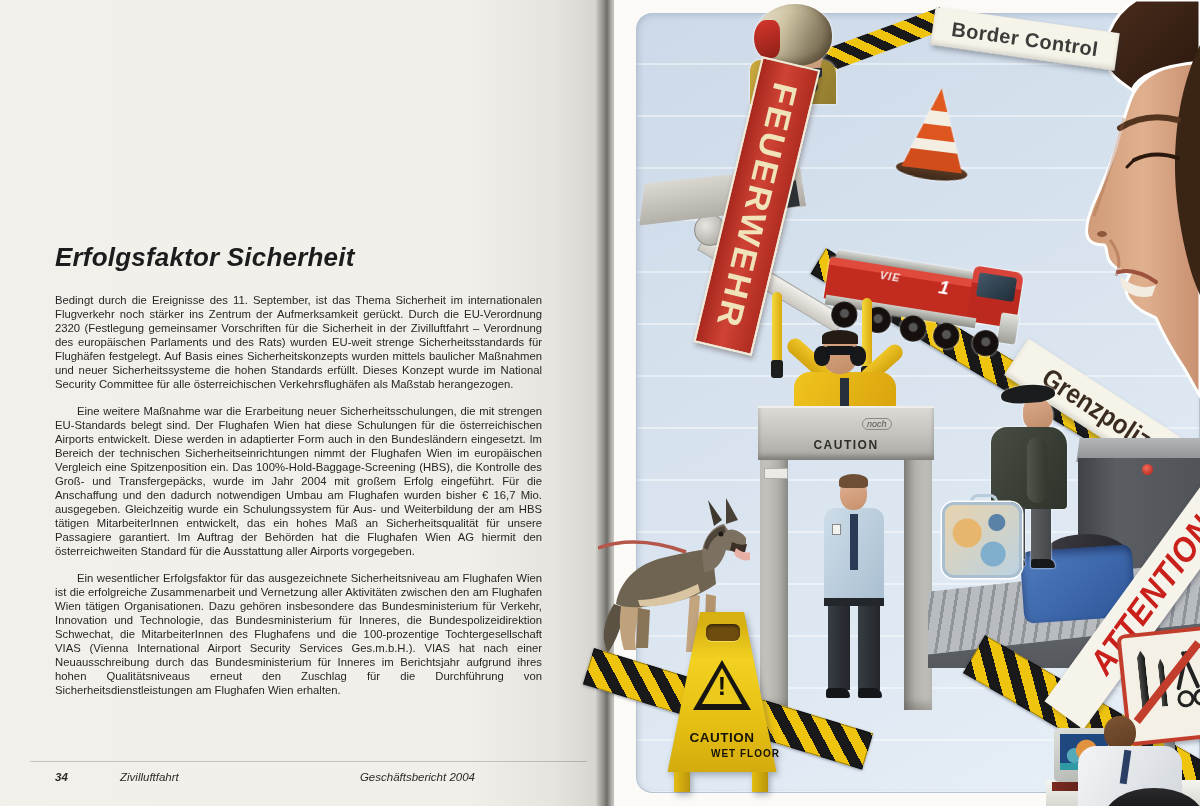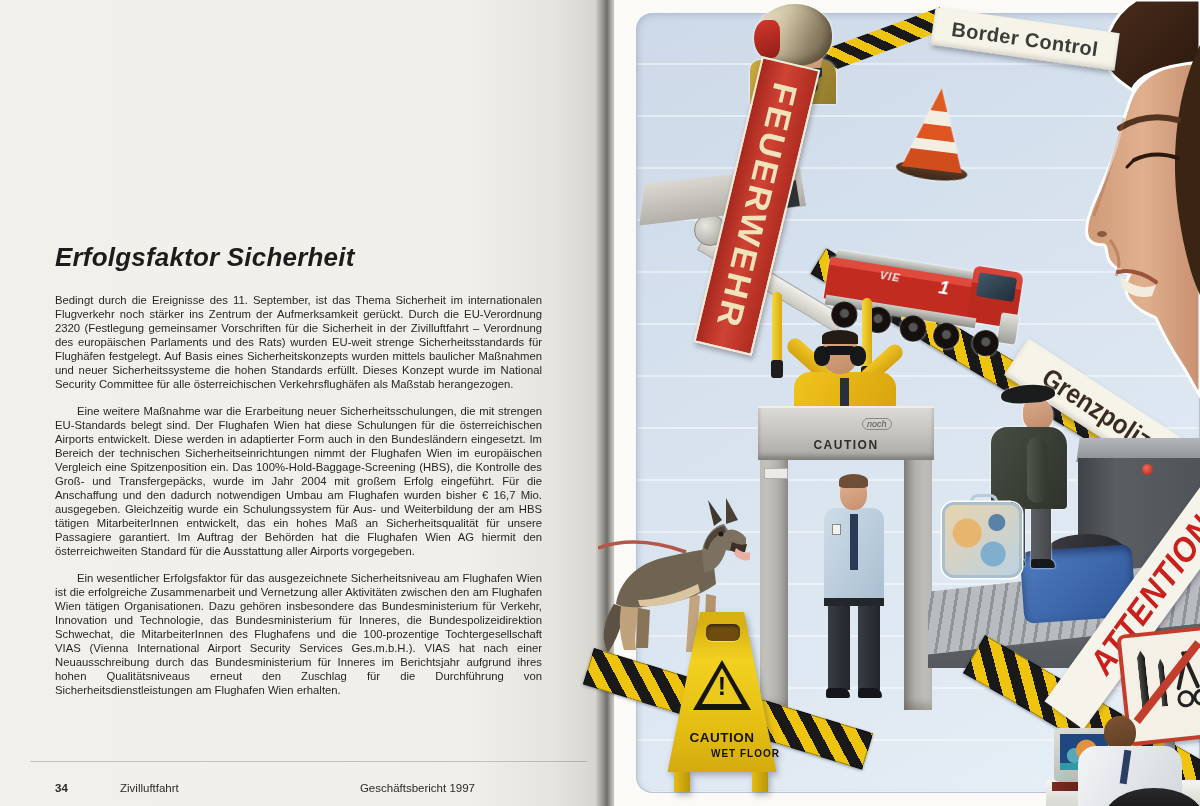--- a/index.html
+++ b/index.html
@@ -8,21 +8,21 @@
           font-family:"Liberation Sans",sans-serif;}
 
   
   #left-page{left:0;top:0;width:596px;height:806px;
     background:linear-gradient(90deg,#f2f0ea 0%,#f1efe9 78%,#e6e4de 93%,#d7d5cf 100%);}
   #left-content{left:55px;top:230px;width:487px;color:#272727;}
   #page-title{margin:12px 0 20px 0;font-size:26px;font-style:italic;font-weight:700;color:#1c1c1c;letter-spacing:.2px;}
   .body-par{margin:0 0 13px 0;font-size:11.3px;line-height:14px;text-align:justify;}
   .body-par.indent{text-indent:22px;}
   #footer-rule{left:30px;top:761px;width:557px;height:1px;background:rgba(60,60,55,.25);}
-  .foot{top:771px;font-size:11.5px;color:#2a2a2a;margin-top:11px;}
+  .foot{top:771px;font-size:11.5px;font-style:italic;color:#2a2a2a;}
   #footer-page-number{left:55px;font-weight:700;}
   #footer-section{left:120px;}
   #footer-report{left:275px;width:200px;text-align:right;}
 
   
   #gutter{left:596px;top:0;width:42px;height:806px;
     background:linear-gradient(90deg,#cfcdc7 0%,#8f8d88 18%,#6f6d68 26%,#b9b7b2 38%,#f2f1ee 60%,#ffffff 100%);}
 
   
   #right-page{left:614px;top:0;width:586px;height:806px;background:#fbfaf7;}
@@ -257,21 +257,21 @@
   <div class="abs" id="left-page">
     <div class="abs" id="left-content">
       <h1 id="page-title">Erfolgsfaktor Sicherheit</h1>
       <p class="body-par">Bedingt durch die Ereignisse des 11. September, ist das Thema Sicherheit im internationalen Flugverkehr noch stärker ins Zentrum der Aufmerksamkeit gerückt. Durch die EU-Verordnung 2320 (Festlegung gemeinsamer Vorschriften für die Sicherheit in der Zivilluftfahrt – Verordnung des europäischen Parlaments und des Rats) wurden EU-weit strenge Sicherheitsstandards für Flughäfen festgelegt. Auf Basis eines Sicherheitskonzepts wurden mittels baulicher Maßnahmen und neuer Sicherheitssysteme die hohen Standards erfüllt. Dieses Konzept wurde im National Security Committee für alle österreichischen Verkehrsflughäfen als Maßstab herangezogen.</p>
       <p class="body-par indent">Eine weitere Maßnahme war die Erarbeitung neuer Sicherheitsschulungen, die mit strengen EU-Standards belegt sind. Der Flughafen Wien hat diese Schulungen für die österreichischen Airports entwickelt. Diese werden in adaptierter Form auch in den Bundesländern eingesetzt. Im Bereich der technischen Sicherheitseinrichtungen nimmt der Flughafen Wien im europäischen Vergleich eine Spitzenposition ein. Das 100%-Hold-Baggage-Screening (HBS), die Kontrolle des Groß- und Transfergepäcks, wurde im Jahr 2004 mit großem Erfolg eingeführt. Für die Anschaffung und den dadurch notwendigen Umbau am Flughafen wurden bisher € 16,7 Mio. ausgegeben. Gleichzeitig wurde ein Schulungssystem für Aus- und Weiterbildung der am HBS tätigen MitarbeiterInnen entwickelt, das ein hohes Maß an Sicherheitsqualität für unsere Passagiere garantiert. Im Auftrag der Behörden hat die Flughafen Wien AG hiermit den österreichweiten Standard für die Ausstattung aller Airports vorgegeben.</p>
       <p class="body-par indent">Ein wesentlicher Erfolgsfaktor für das ausgezeichnete Sicherheitsniveau am Flughafen Wien ist die erfolgreiche Zusammenarbeit und Vernetzung aller Aktivitäten zwischen den am Flughafen Wien tätigen Organisationen. Dazu gehören insbesondere das Bundesministerium für Verkehr, Innovation und Technologie, das Bundesministerium für Inneres, die Bundespolizeidirektion Schwechat, die MitarbeiterInnen des Flughafens und die 100-prozentige Tochtergesellschaft VIAS (Vienna International Airport Security Services Ges.m.b.H.). VIAS hat nach einer Neuausschreibung durch das Bundesministerium für Inneres im Berichtsjahr aufgrund ihres hohen Qualitätsniveaus erneut den Zuschlag für die Durchführung von Sicherheitsdienstleistungen am Flughafen Wien erhalten.</p>
     </div>
     <div class="abs" id="footer-rule"></div>
     <div class="abs foot" id="footer-page-number">34</div>
     <div class="abs foot" id="footer-section">Zivilluftfahrt</div>
-    <div class="abs foot" id="footer-report">Geschäftsbericht 1997</div>
+    <div class="abs foot" id="footer-report">Geschäftsbericht 2004</div>
   </div>
 
   <div class="abs" id="gutter"></div>
 
   <div class="abs" id="right-page"></div>
   <div class="abs" id="panel"></div>
 
   <div class="abs" id="band-top"></div>
 
   <div class="abs" id="cctv">

